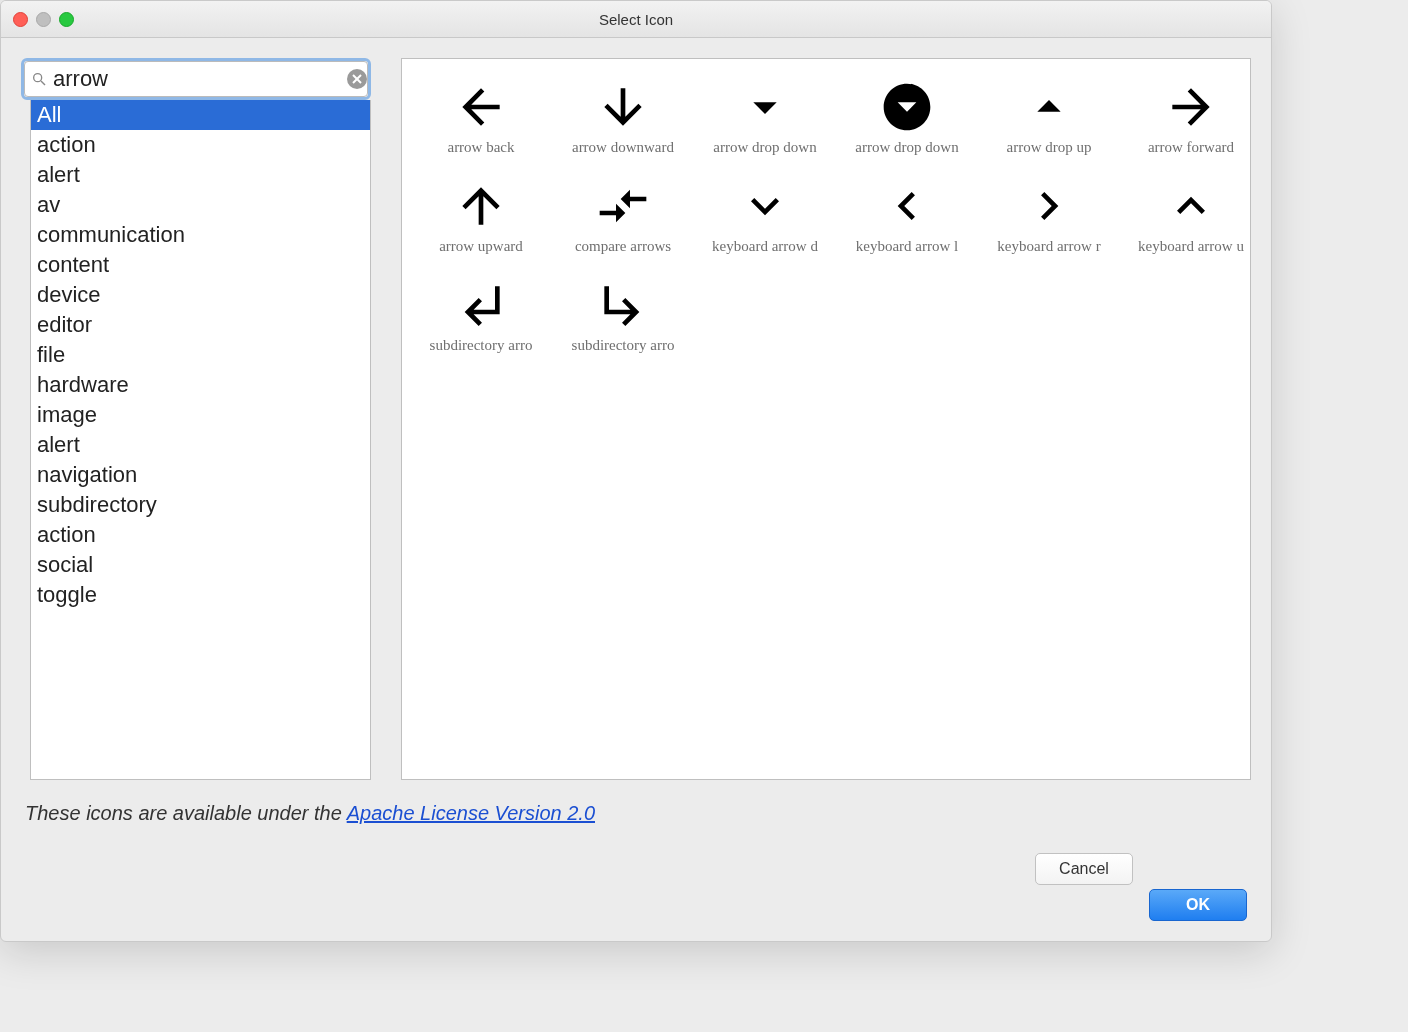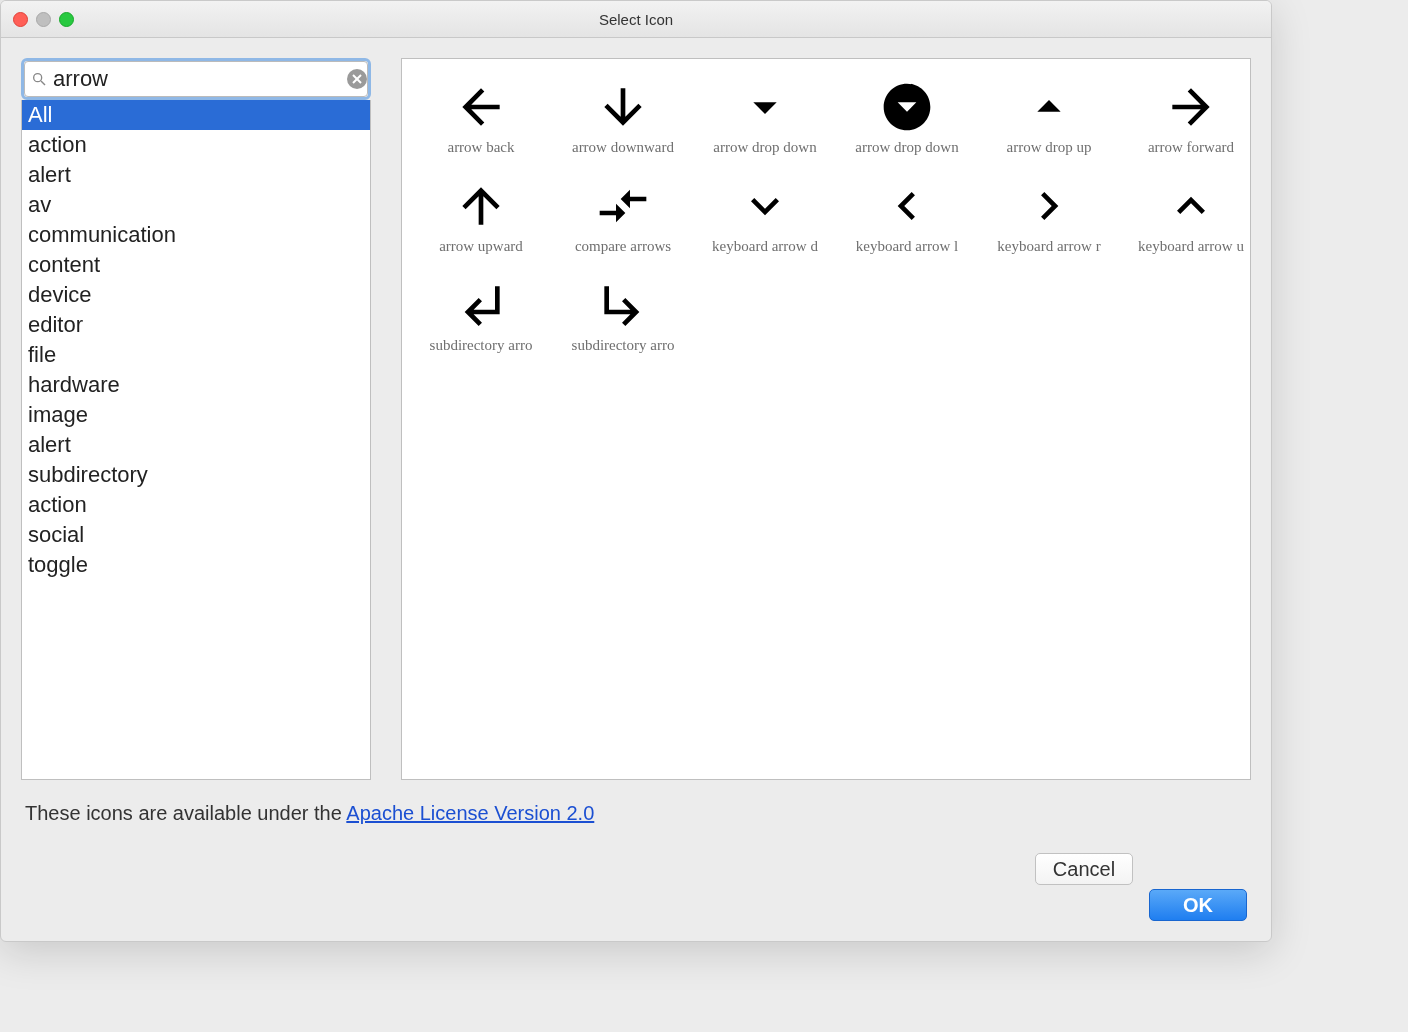--- a/index.html
+++ b/index.html
@@ -12,34 +12,34 @@
   .tl.green{background:#28c940;border:1px solid #18a82b;}
   .title{position:absolute;left:0;right:0;text-align:center;font-size:15px;color:#333;pointer-events:none;}
   .body{flex:1;display:flex;padding:20px 20px 4px 20px;gap:30px;}
   .left{width:350px;display:flex;flex-direction:column;}
   .search-wrap{border:3px solid #8fb8e6;border-radius:6px;padding:0px;}
   .search{display:flex;align-items:center;background:#fff;border:1px solid #bbb;border-radius:4px;height:34px;padding:0 6px;}
   .search svg.mag{width:16px;height:16px;color:#888;flex:none;}
   .search input{flex:1;border:none;outline:none;font-size:22px;padding:0 6px;color:#222;background:transparent;}
   .clear{width:20px;height:20px;border-radius:50%;background:#9a9a9a;display:flex;align-items:center;justify-content:center;flex:none;cursor:pointer;}
   .clear svg{width:10px;height:10px;color:#fff;}
-  .catlist{flex:1;background:#fff;border:1px solid #bfbfbf;border-top:none;overflow:auto;}
+  .catlist{flex:1;background:#fff;border:1px solid #bfbfbf;border-top:none;overflow:auto;margin-left:9px;}
   .cat{padding:2px 6px;font-size:22px;color:#222;cursor:default;}
   .cat.selected{background:#2a6cd6;color:#fff;}
   .right{flex:1;background:#fff;border:1px solid #bfbfbf;padding:10px;overflow:auto;}
   .grid{display:grid;grid-template-columns:repeat(6,1fr);gap:4px 4px;font-family:Liberation Serif, serif;}
   .cell{display:flex;flex-direction:column;align-items:center;width:138px;padding:6px 0 8px 0;cursor:pointer;}
   .icon-box{width:64px;height:64px;display:flex;align-items:center;justify-content:center;}
   .icon-box svg{width:56px;height:56px;}
   .cap{font-size:15px;color:#6f6f6f;white-space:nowrap;overflow:hidden;max-width:130px;text-align:center;}
   .footer{padding:18px 24px 20px 24px;}
-  .license{font-size:20px;color:#333;}
+  .license{font-size:20px;color:#333;font-style:italic;}
   .license a{color:#1b4fd2;text-decoration:underline;}
   .buttons{display:flex;justify-content:flex-end;gap:16px;margin-top:28px;}
-  .btn{min-width:96px;height:30px;border-radius:5px;font-size:20px;display:flex;align-items:center;justify-content:center;cursor:pointer;}
+  .btn{min-width:96px;height:30px;border-radius:5px;font-size:16px;display:flex;align-items:center;justify-content:center;cursor:pointer;}
   .btn.cancel{background:linear-gradient(#ffffff,#f3f3f3);border:1px solid #c1c1c1;color:#333;}
   .btn.ok{background:linear-gradient(#5aa9f8,#1f7ef0);border:1px solid #1866d0;color:#fff;font-weight:600;margin-top:36px;}
 </style>
 </head>
 <body>
 
 <div class="window">
 
   <div class="titlebar">
     <div class="traffic">
@@ -73,20 +73,21 @@
           <div class="cat">alert</div>
           <div class="cat">av</div>
           <div class="cat">communication</div>
           <div class="cat">content</div>
           <div class="cat">device</div>
           <div class="cat">editor</div>
           <div class="cat">file</div>
           <div class="cat">hardware</div>
           <div class="cat">image</div>
           <div class="cat">alert</div>
+          <div class="cat">navigation</div>
           <div class="cat">subdirectory</div>
           <div class="cat">action</div>
           <div class="cat">social</div>
           <div class="cat">toggle</div>
         </div>
     </div>
 
     <div class="right">
       <div class="grid" id="icon-grid">
           <div class="cell">

